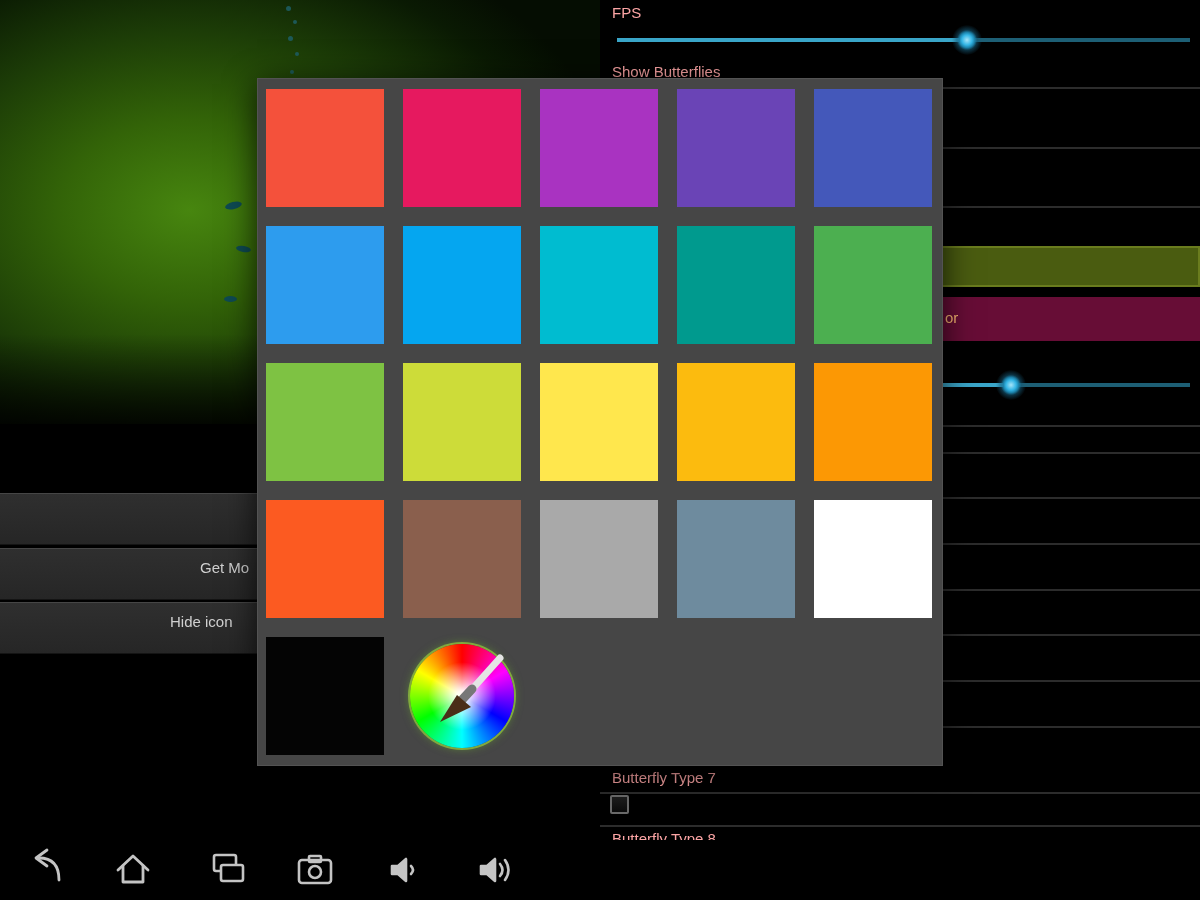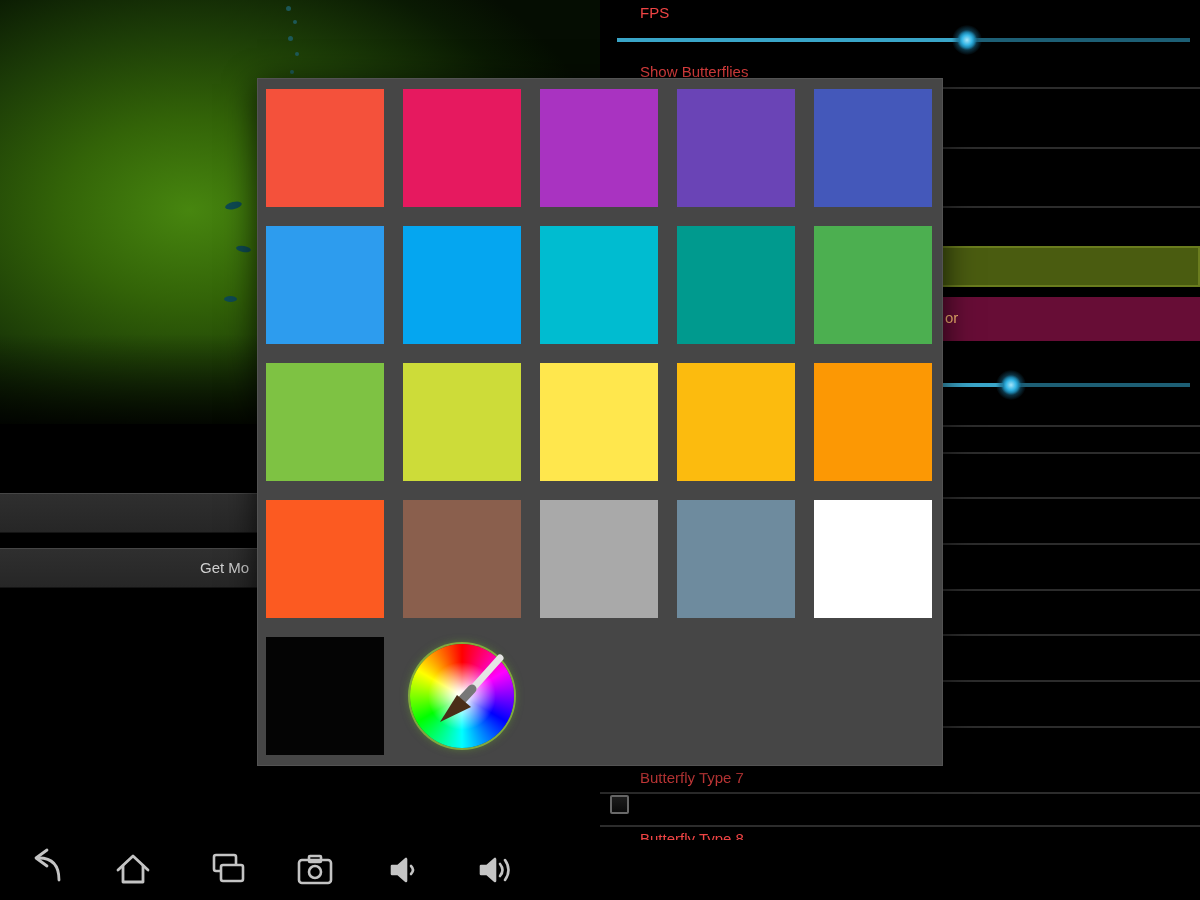--- a/index.html
+++ b/index.html
@@ -15,21 +15,21 @@
   }
   .wallpaper::after{ content:""; position:absolute; left:0; bottom:0; width:100%; height:90px;
       background:linear-gradient(rgba(0,0,0,0), rgba(0,0,0,.85)); }
   .speck { position:absolute; border-radius:50%; }
   .bfly  { background:#0e4a52; }
   .bub   { background:#1d5f66; opacity:.85; }
 
   
   .settings-panel { position:absolute; left:600px; top:0; width:600px; height:840px;
       background:#000; color:#d6d6d6; }
-  .pref-label { position:absolute; left:12px; font-size:15px; color:#ef4444;margin-left:28px; }
+  .pref-label { position:absolute; left:12px; font-size:15px; color:#fca5a5; }
   .divider { position:absolute; left:0; width:600px; height:2px; background:#2c2c2c; }
 
   .slider { position:absolute; height:28px; }
   .slider .track { position:absolute; left:0; right:0; top:50%; height:4px;
       margin-top:-2px; background:#1d5f75; }
   .slider .track-fill { position:absolute; left:0; top:50%; height:4px;
       margin-top:-2px; background:#3aa6c9; }
   .slider .thumb { position:absolute; top:50%; width:30px; height:30px; border-radius:50%;
       transform:translate(-50%,-50%);
       background:radial-gradient(circle, #a6e4f8 0%, #33b5e5 24%, #1c82aa 36%,
@@ -38,21 +38,21 @@
   .color-row { position:absolute; left:10px; right:0; }
   .row-green { top:246px; height:41px; border:2px solid #6a7c1e; }
   .row-maroon{ top:297px; height:44px; }
   .frag { position:absolute; font-size:15px; color:#fdba74; }
 
   .checkbox { position:absolute; left:10px; top:795px; width:19px; height:19px;
       border:2px solid #6a6a6a; border-radius:2px;
       background:linear-gradient(#1e1e1e,#0c0c0c); }
 
   
-  .bg-button { position:absolute; left:0; width:282px; height:40px; z-index:1;
+  .bg-button { position:absolute; left:0; width:282px; height:52px; z-index:1;
       background:linear-gradient(#2f2f2f,#262626);
       border-top:1px solid #464646; border-bottom:1px solid #141414; }
   .bg-button .frag { color:#d0d0d0; line-height:38px; }
 
   
   .dialog { position:absolute; left:257px; top:78px; width:686px; height:688px;
       background:#464646; border:1px solid #535353; z-index:10;
       box-shadow:0 6px 30px rgba(0,0,0,.75); }
   .grid { display:grid; grid-template-columns:repeat(5,118px); grid-auto-rows:118px;
       gap:19px; padding:10px 8px; }
@@ -130,20 +130,23 @@
     <div class="pref-label" style="top:769px;">Butterfly Type 7</div>
     <div class="divider" style="top:792px;"></div>
     <div class="checkbox"></div>
     <div class="divider" style="top:825px;"></div>
     <div class="pref-label" style="top:830px;">Butterfly Type 8</div>
   </div>
 
   <div class="bg-button" style="top:493px;"></div>
   <div class="bg-button" style="top:548px;">
     <span class="frag" style="left:200px;">Get Mo</span>
+  </div>
+  <div class="bg-button" style="top:602px;">
+    <span class="frag" style="left:170px;">Hide icon</span>
   </div>
 
   <div class="dialog">
     <div class="grid">
       <div class="swatch" style="background: rgb(244, 81, 59);"></div>
         <div class="swatch" style="background: rgb(230, 25, 95);"></div>
         <div class="swatch" style="background: rgb(169, 51, 193);"></div>
         <div class="swatch" style="background: rgb(106, 68, 182);"></div>
         <div class="swatch" style="background: rgb(68, 88, 186);"></div>
         <div class="swatch" style="background: rgb(45, 156, 238);"></div>

